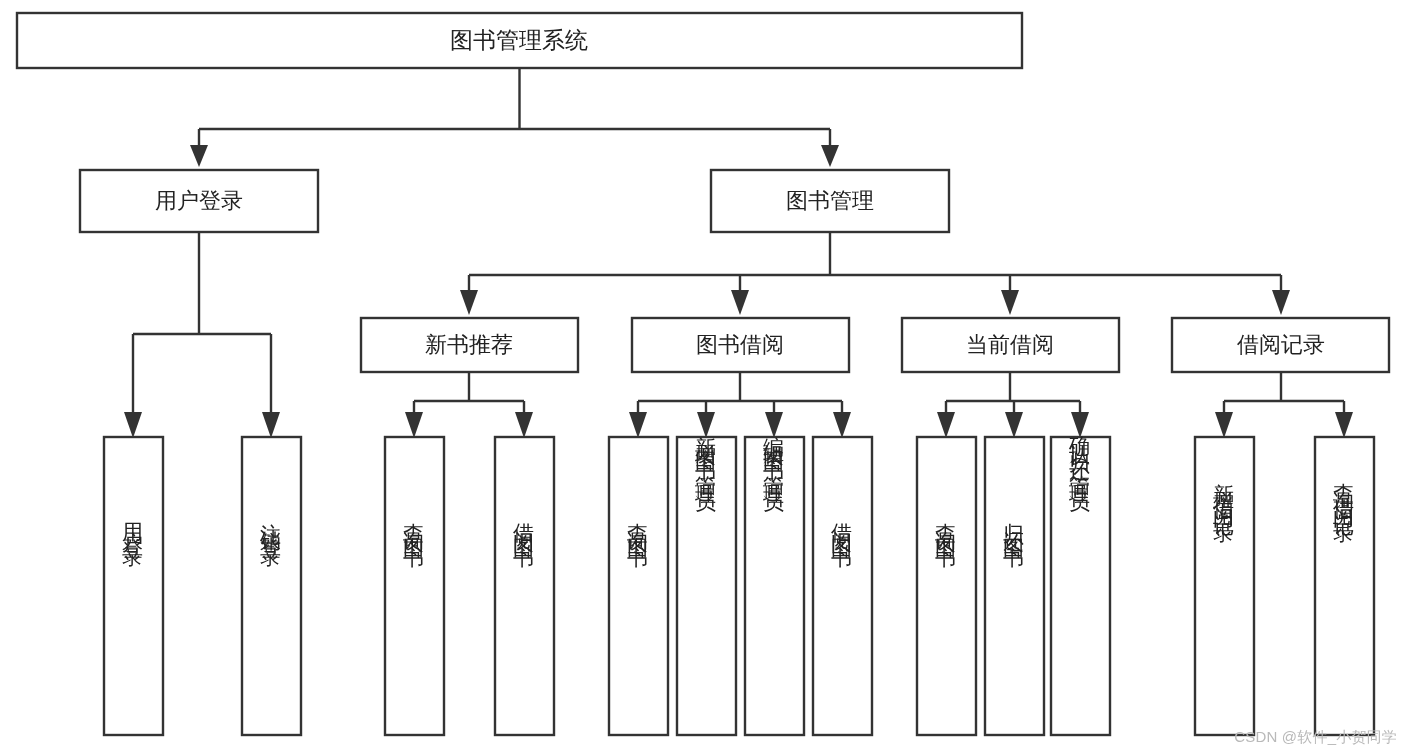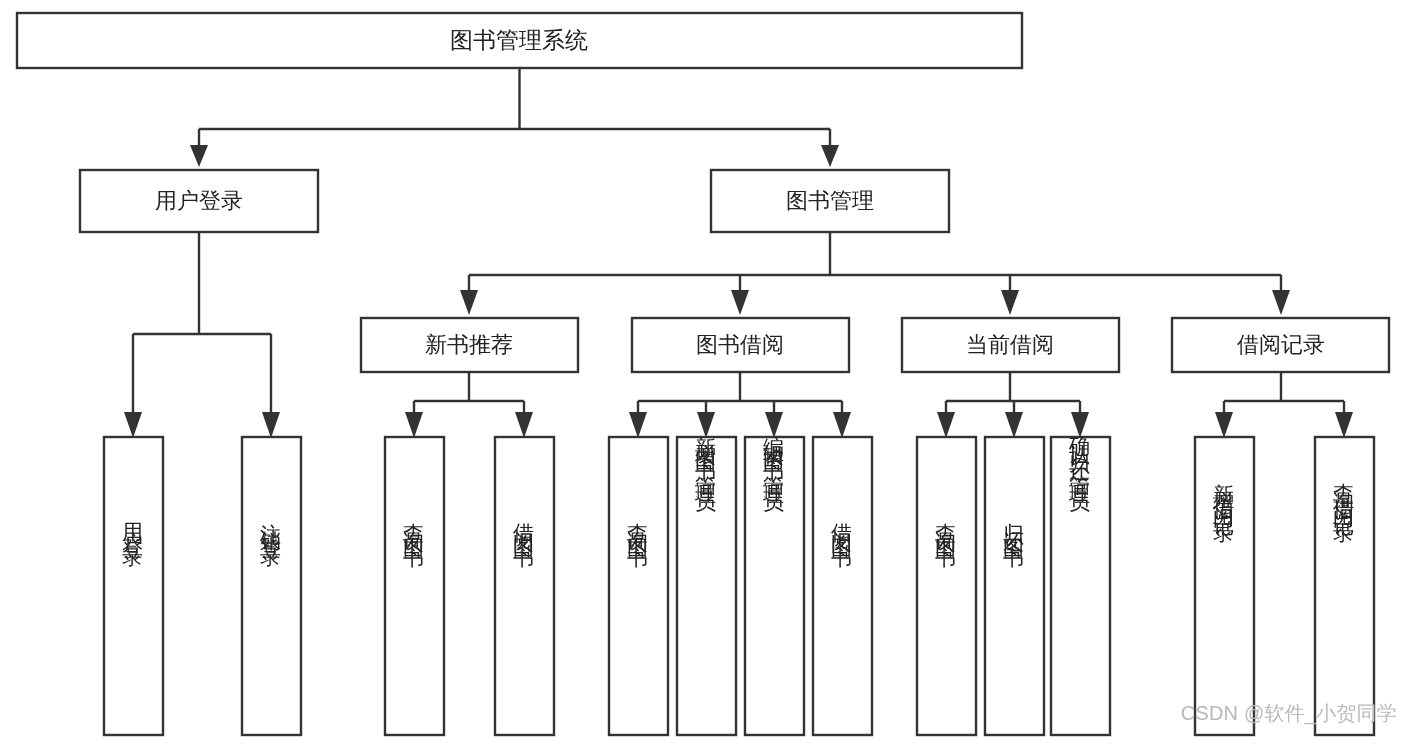--- a/index.html
+++ b/index.html
@@ -47,23 +47,23 @@
     stroke-width: 2.4;
     fill: none;
   }
   .arrow-head {
     fill: #333333;
     stroke: none;
   }
   .watermark {
     position: absolute;
     right: 8px;
-    bottom: 20px;
-    font-family: "Liberation Sans", sans-serif;
-    font-size: 20px;
+    bottom: 0;
+    font-family: "Liberation Sans", sans-serif;
+    font-size: 15px;
     color: #b9b9b9;
     white-space: nowrap;
     letter-spacing: 0.2px;
   }
 </style>
 </head>
 <body>
 
 <svg id="diagram" viewBox="0 0 1405 747">
 

